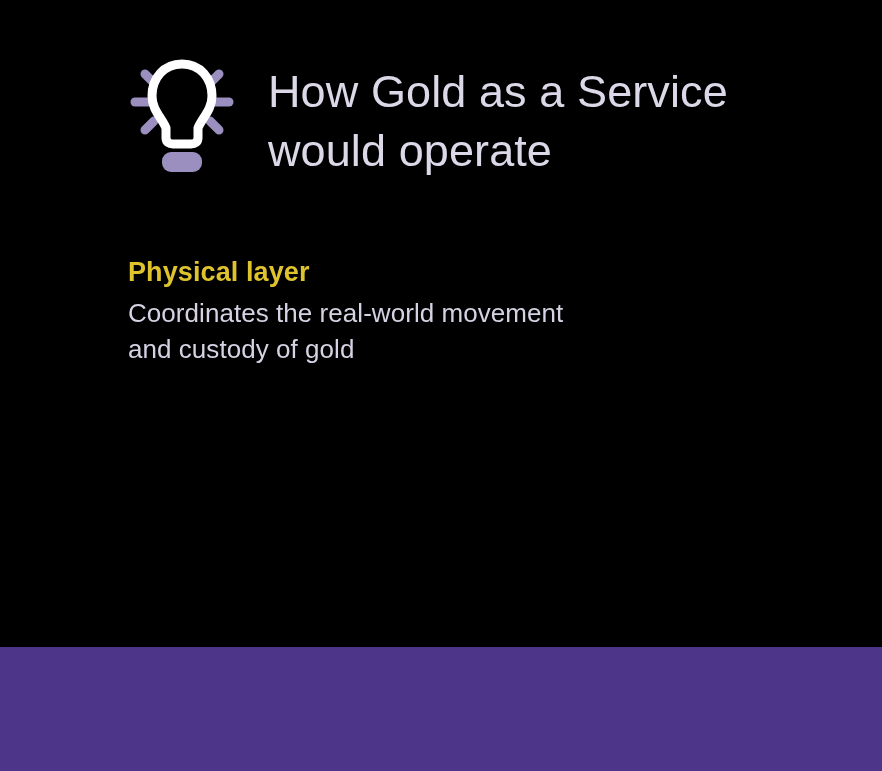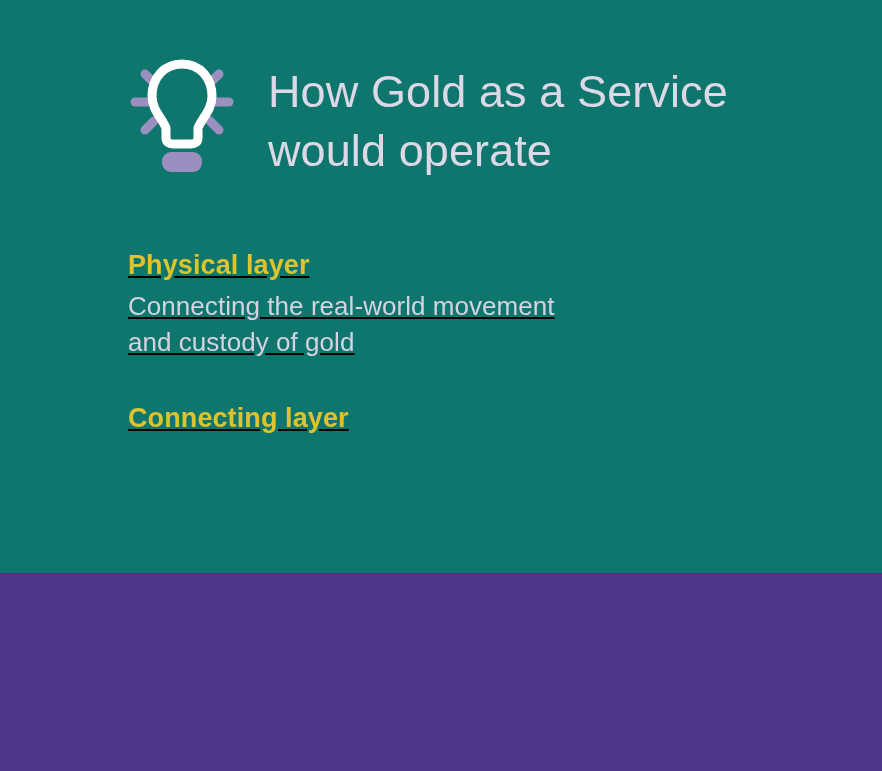--- a/index.html
+++ b/index.html
@@ -10,22 +10,22 @@
     width: 882px;
     height: 771px;
     background: #4D3589;
     font-family: "Liberation Sans", sans-serif;
     overflow: hidden;
   }
 
   .slide {
     position: relative;
     width: 882px;
-    height: 573px;
-    background: #0f766e;
+    height: 647px;
+    background: #000000;
     box-sizing: border-box;
   }
 
   
   .header {
     position: absolute;
     left: 118px;
     top: 56px;
     display: flex;
     align-items: flex-start;
@@ -47,21 +47,21 @@
     letter-spacing: 0.1px;
     margin: 0;
     padding-top: 6px;
     white-space: pre-line;
   }
 
   
   .sections {
     position: absolute;
     left: 128px;
-    top: 248px;
+    top: 255px;
     width: 640px;
     text-decoration: underline;
   }
 
   .section {
     margin-bottom: 40px;
   }
   .section:last-child {
     margin-bottom: 0;
   }
@@ -120,25 +120,24 @@
     </span>
 
     <h1 class="title">How Gold as a Service
 would operate</h1>
   </div>
 
   <div class="sections">
 
     <div class="section">
       <div class="section-heading">Physical layer</div>
-      <div class="section-body">Connecting the real-world movement
+      <div class="section-body">Coordinates the real-world movement
 and custody of gold</div>
     </div>
 
     <div class="section">
     </div>
 
     <div class="section">
-      <div class="section-heading">Connecting layer</div>
     </div>
 
   </div>
 </div>
 
 </body></html>

